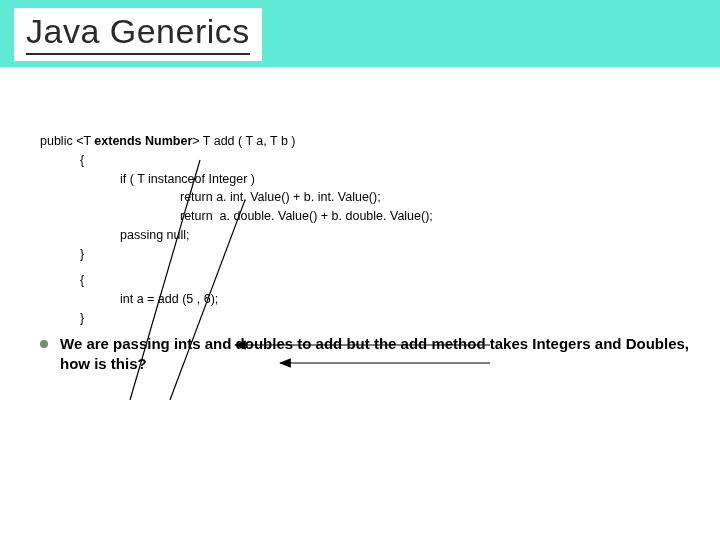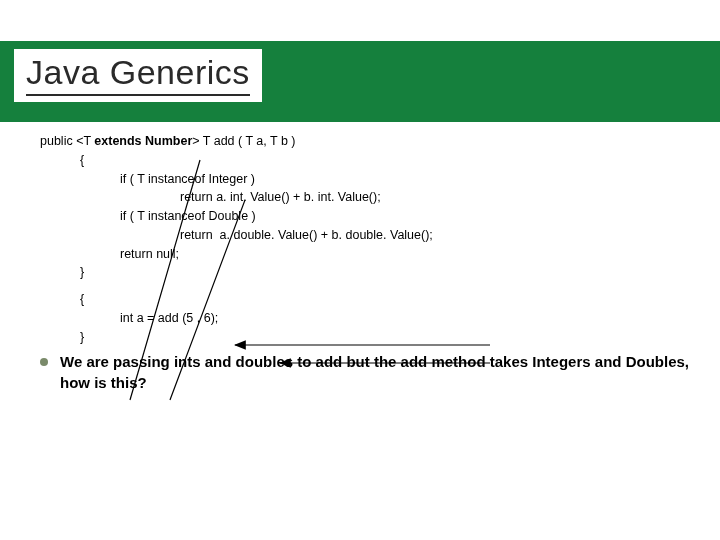--- a/index.html
+++ b/index.html
@@ -6,24 +6,23 @@
     margin: 0;
     padding: 0;
     width: 720px;
     height: 540px;
     background: #fff;
     font-family: Arial, Helvetica, sans-serif;
     overflow: hidden;
     position: relative;
   }
   .header-bar {
-    background: #15803d;
-    height: 81px;
+    background: #5eead4;
+    height: 67px;
     position: relative;
-    margin-top: 41px;
   }
   .title-box {
     position: absolute;
     top: 8px;
     left: 14px;
     background: #fff;
     padding: 4px 12px 6px 12px;
   }
   .title-box h1 {
     margin: 0;
@@ -85,23 +84,22 @@
     <h1>Java Generics</h1>
     <div class="title-underline"></div>
   </div>
 </div>
 
 <div class="content">
   <div class="code-line"><span>public &lt;T </span><span class="bold">extends Number</span><span>&gt; T add ( T a, T b )</span></div>
   <div class="code-line ind1">{</div>
   <div class="code-line ind2">if ( T instanceof Integer )</div>
   <div class="code-line ind3">return a. int. Value() + b. int. Value();</div>
-  <div class="code-line ind2">if ( T instanceof Double )</div>
   <div class="code-line ind3">return  a. double. Value() + b. double. Value();</div>
-  <div class="code-line ind2">return null;</div>
+  <div class="code-line ind2">passing null;</div>
   <div class="code-line ind1">}</div>
   <div style="height:8px"></div>
   <div class="code-line ind1">{</div>
   <div class="code-line ind2">int a = add (5 , 6);</div>
   <div class="code-line ind1">}</div>
 
   <div class="bullet-row">
     <div class="bullet-dot"></div>
     <div class="bullet-text">We are passing ints and doubles to add but the add method takes Integers and Doubles, how is this?</div>
   </div>

